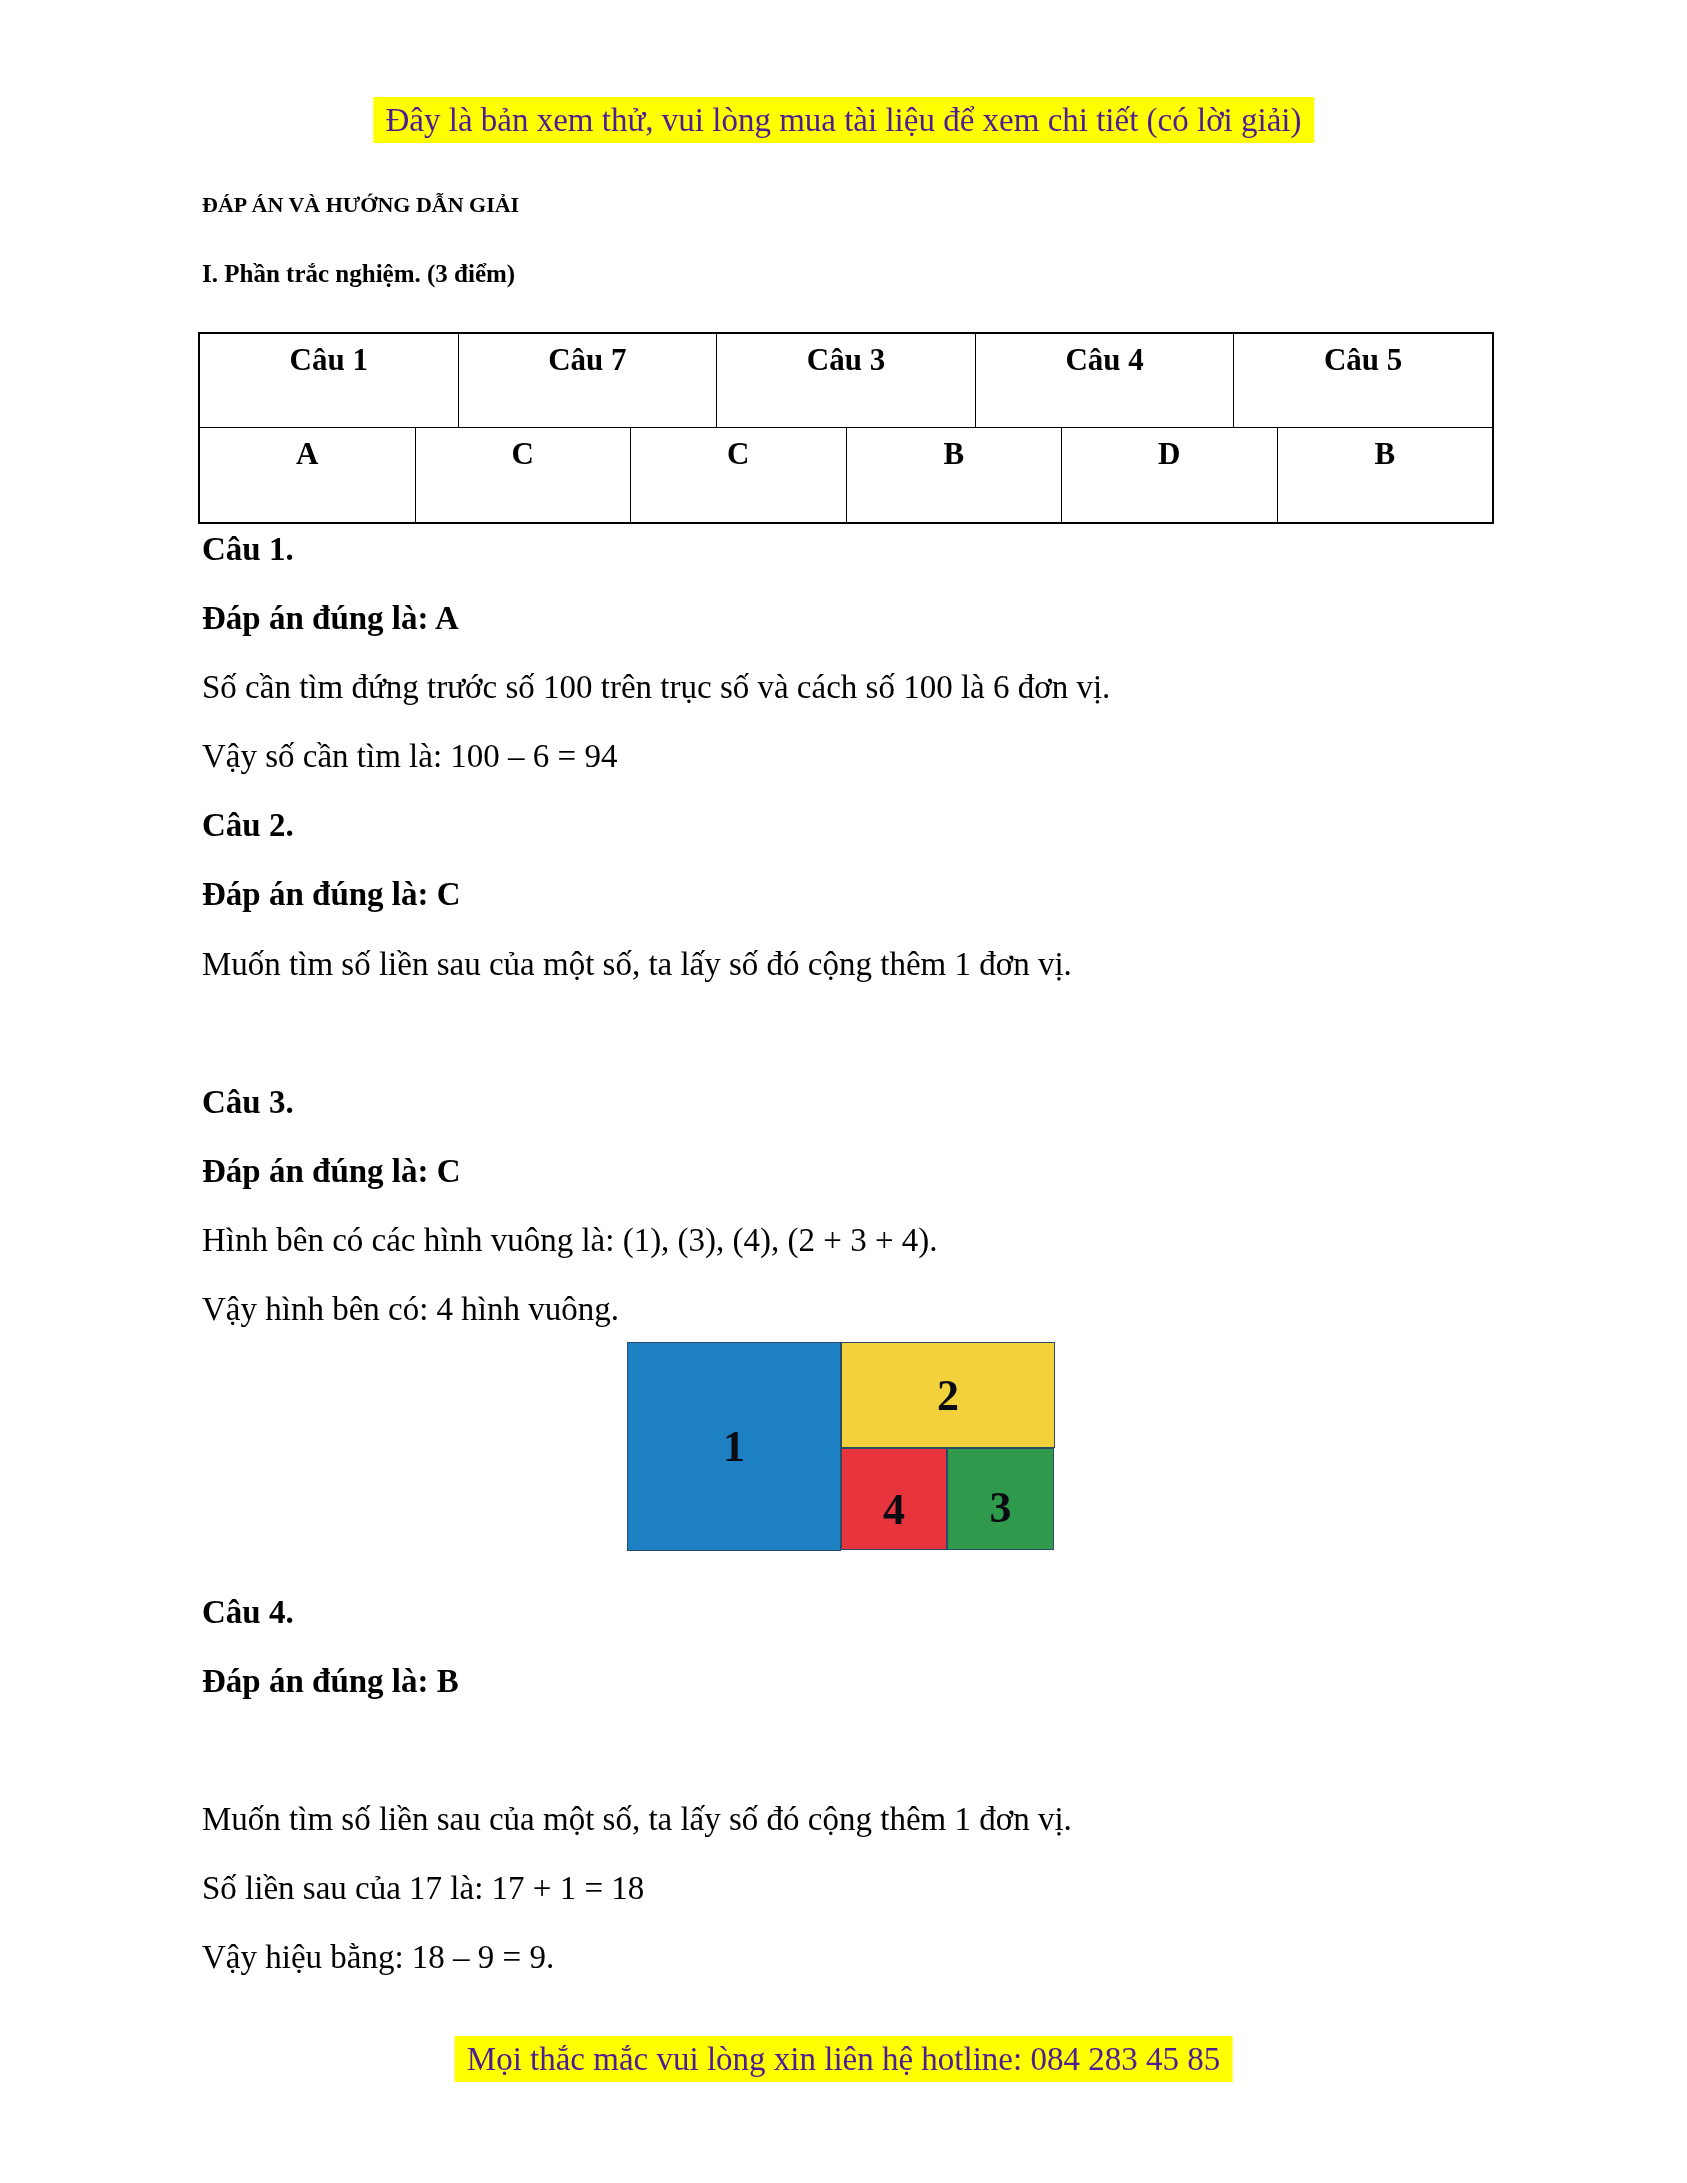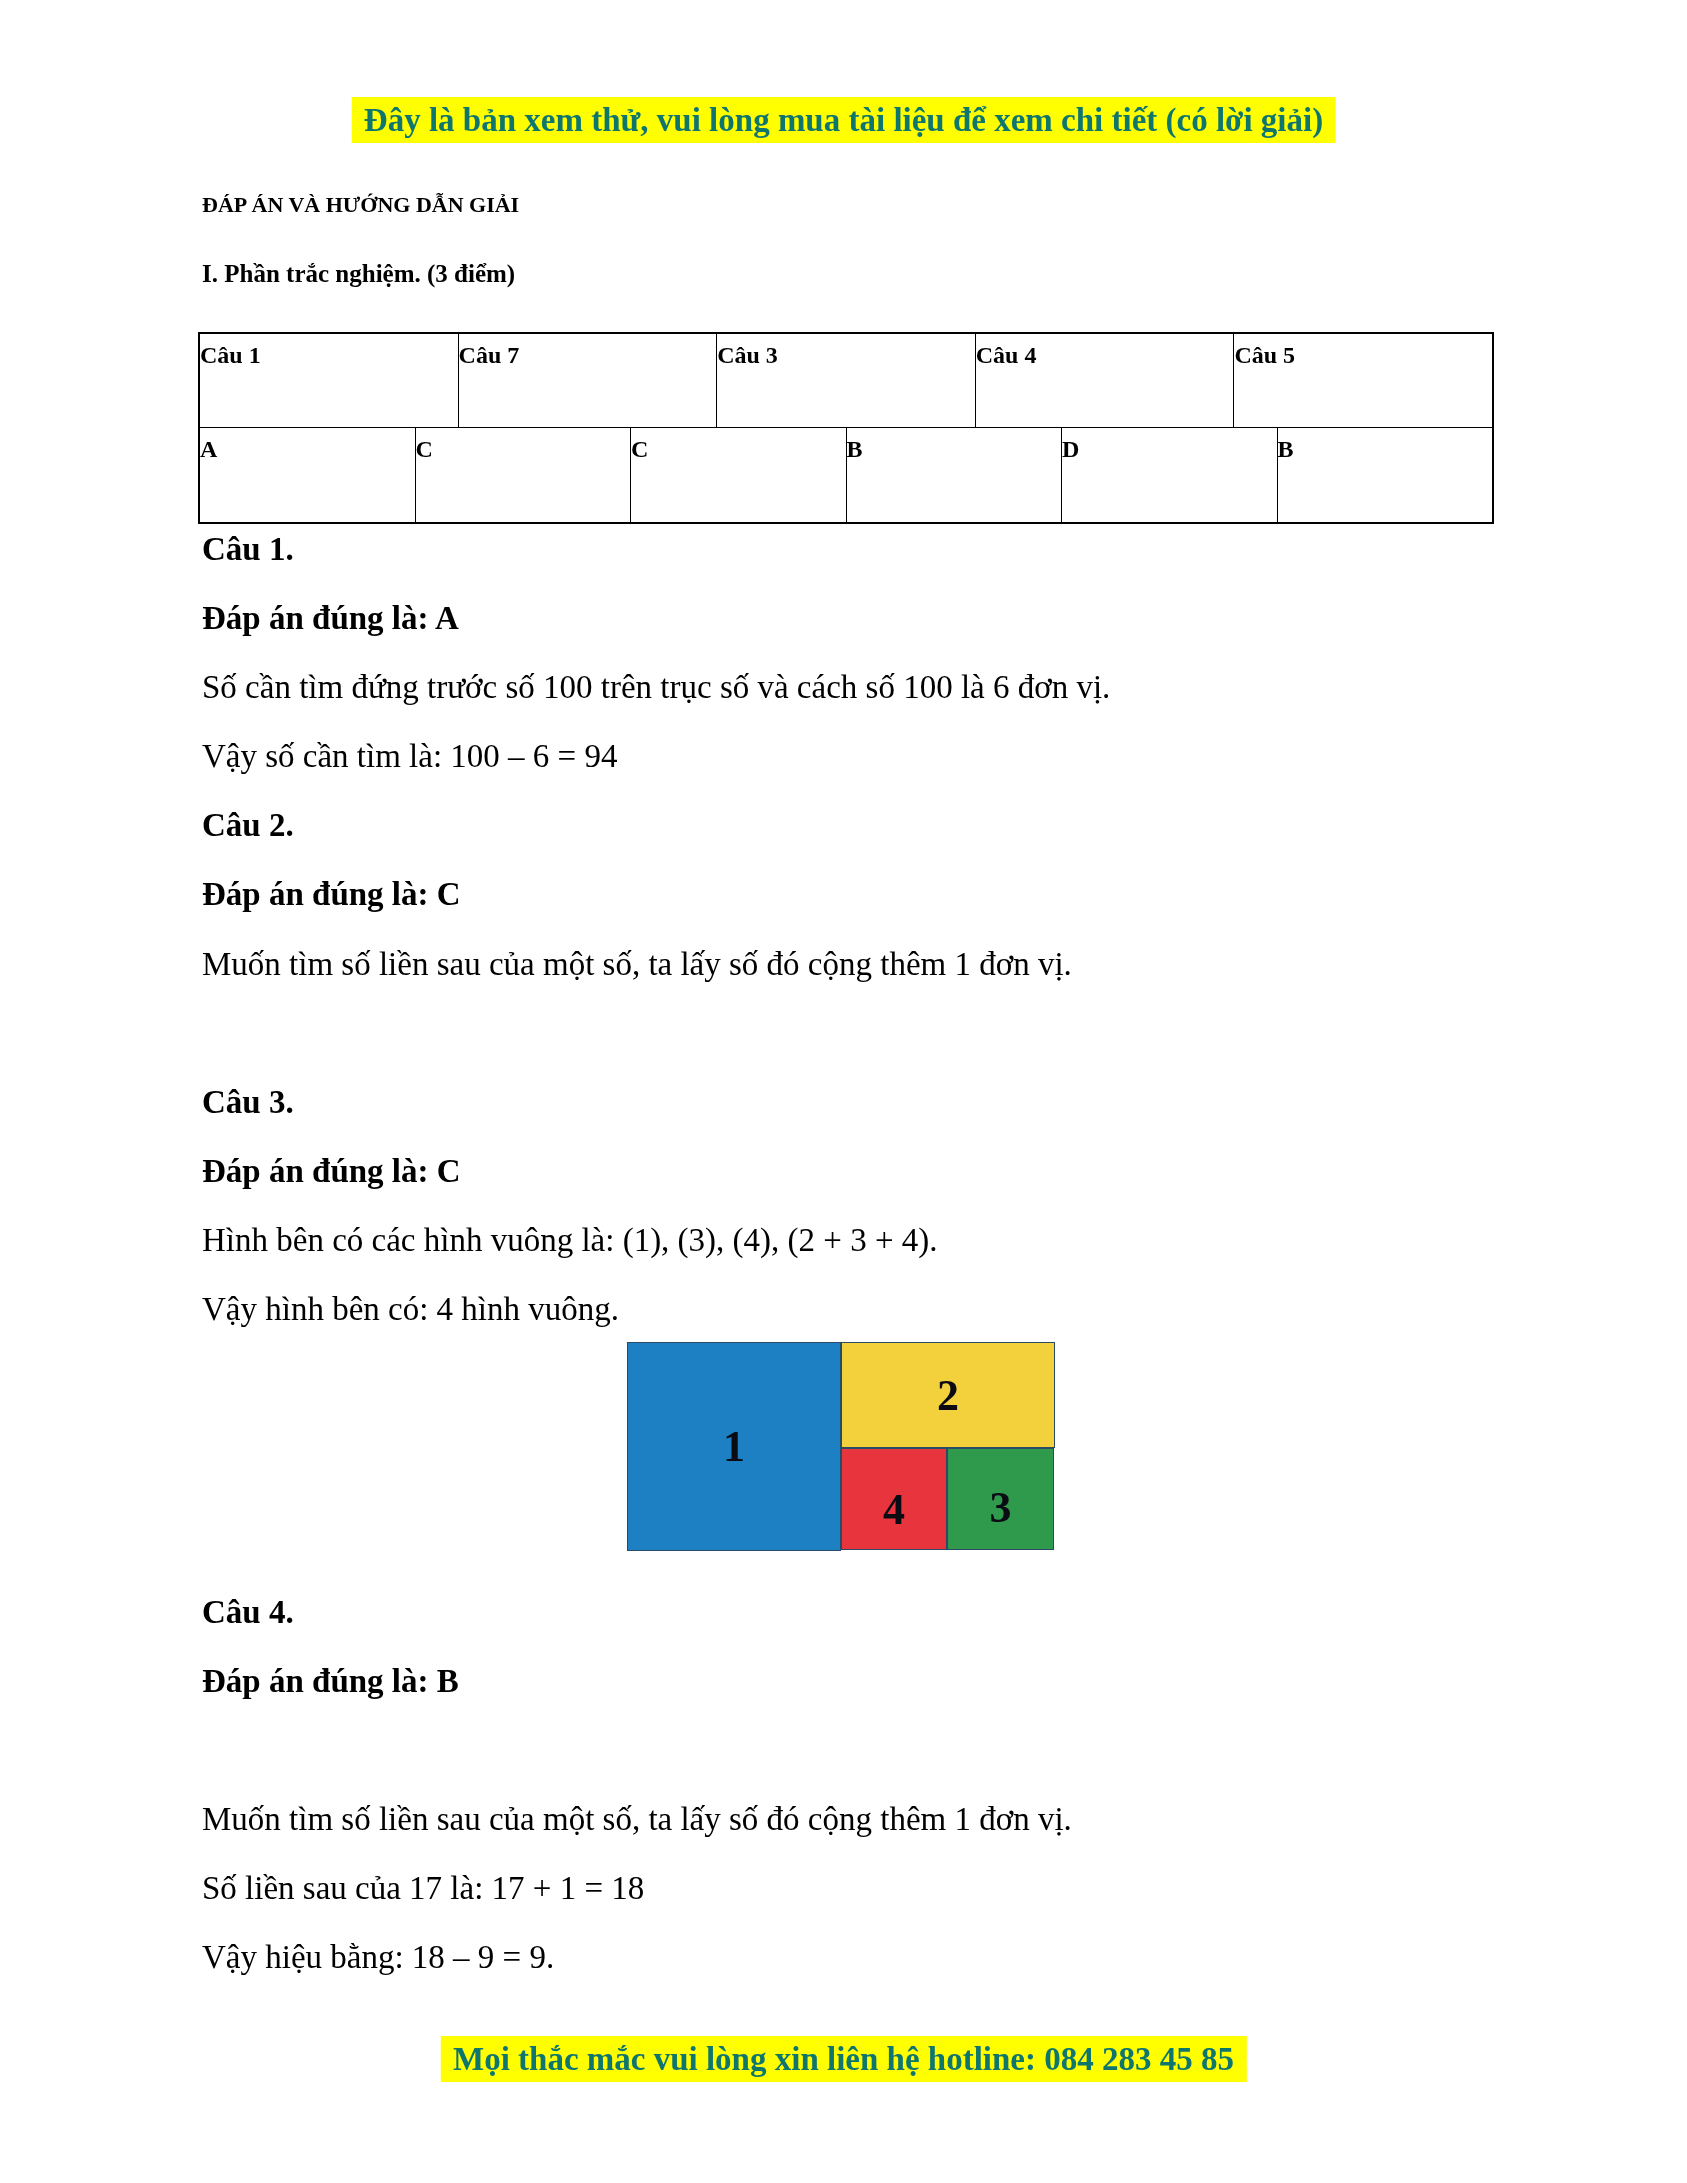--- a/index.html
+++ b/index.html
@@ -11,42 +11,42 @@
     font-family:"Liberation Serif", serif;
     color:#000;
     overflow:hidden;
   }
   .centered-band {
     position:absolute; left:50%; transform:translateX(-50%);
     white-space:nowrap;
   }
   .hl-band {
     display:inline-block;
-    background:#ffff00; color:#0f766e;
-    font-weight:bold; font-size:33px; line-height:1.3;
+    background:#ffff00; color:#4c1d95;
+    font-weight:normal; font-size:33px; line-height:1.3;
     padding:1.6px 12.7px;
   }
   .doc-title {
     position:absolute; left:202px; top:192px;
     font-weight:bold; font-size:22px;
   }
   .section-heading {
     position:absolute; left:202px; top:260px;
     font-weight:bold; font-size:25px;
   }
   .ans-table {
     position:absolute; left:198px; top:332px; width:1296px;
     border:2.4px solid #000;
   }
   .ans-table .tr { display:flex; height:94px; }
   .ans-table .tr-head { border-bottom:1.6px solid #000; }
   .ans-table .td {
     flex:1 1 0; border-right:1.6px solid #000;
-    font-weight:bold; font-size:24px;
-    text-align:left; padding-top:8px;
+    font-weight:bold; font-size:31px;
+    text-align:center; padding-top:8px;
   }
   .ans-table .td:last-child { border-right:none; }
   .line {
     position:absolute; left:202px;
     font-size:33px; line-height:1.2;
     white-space:pre-wrap;
   }
   .bold { font-weight:bold; }
   .figure {
     position:absolute; left:627px; top:1342px;

